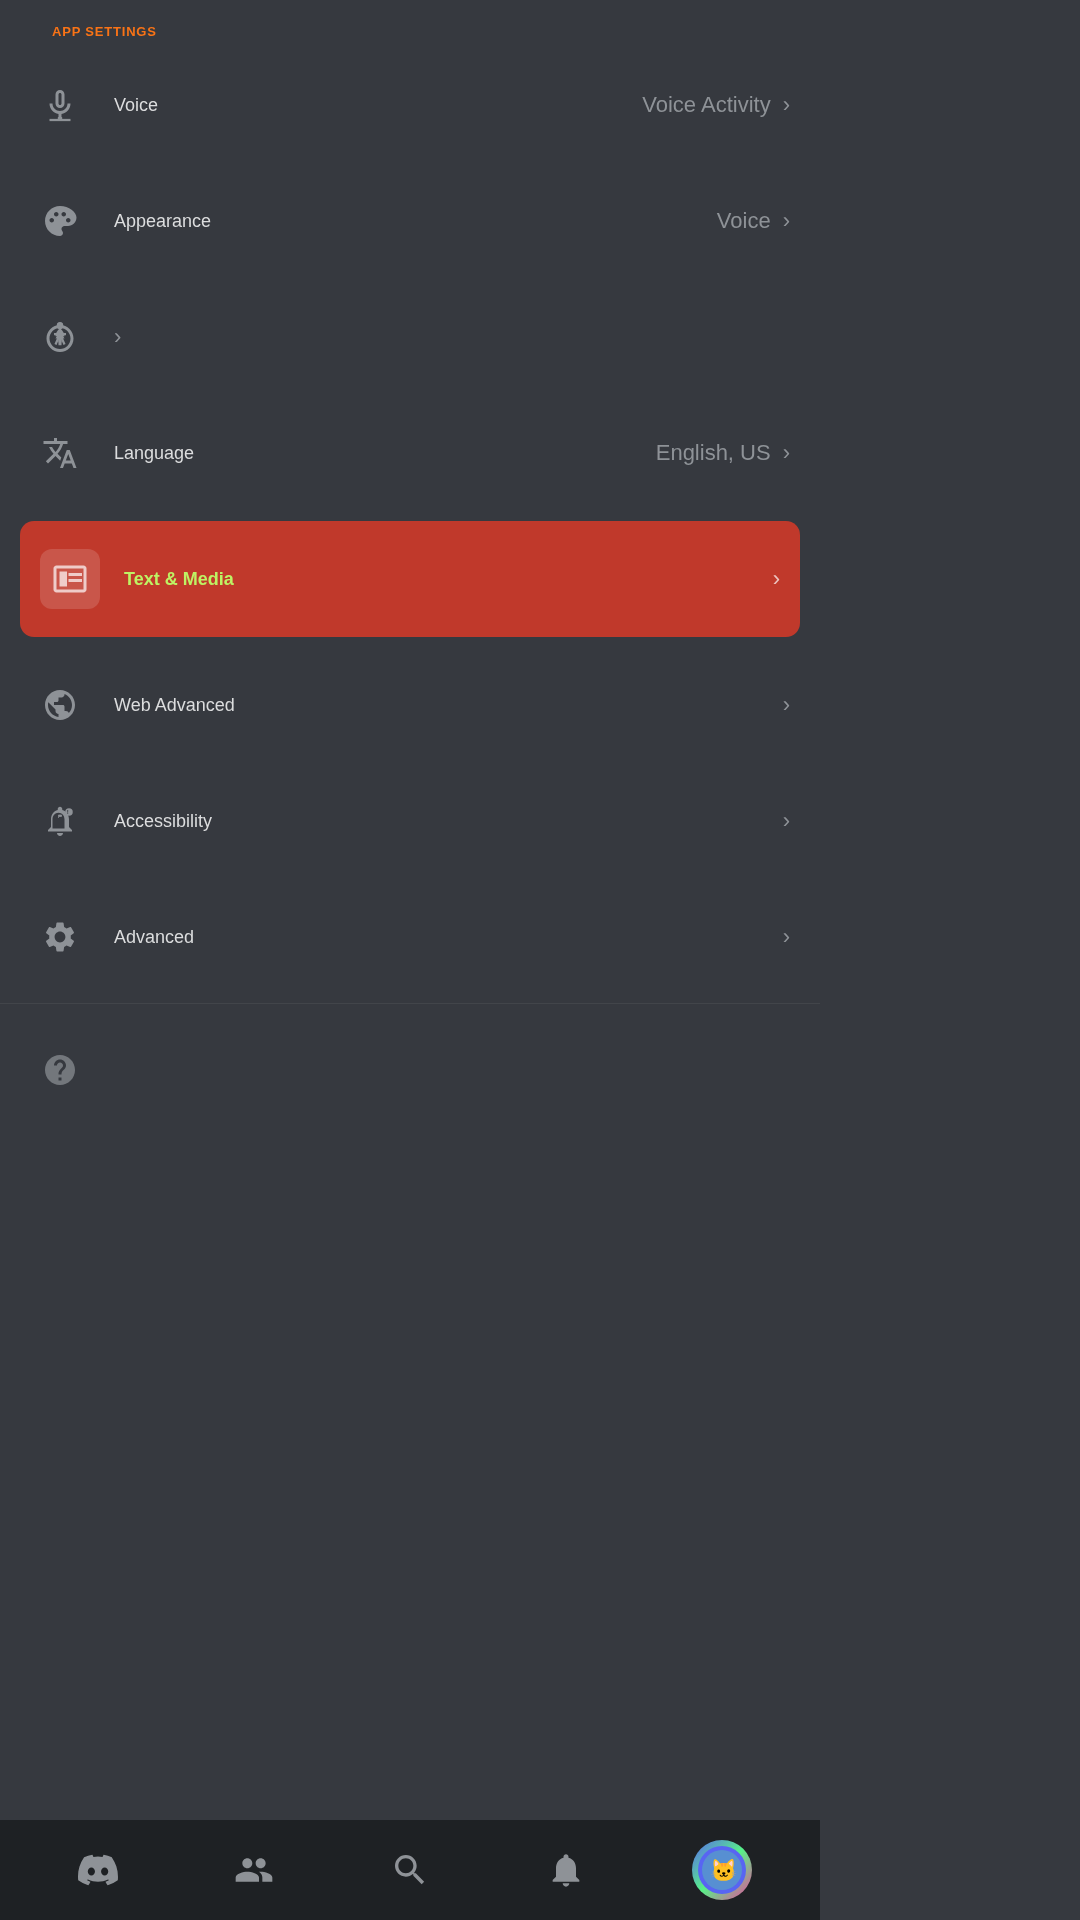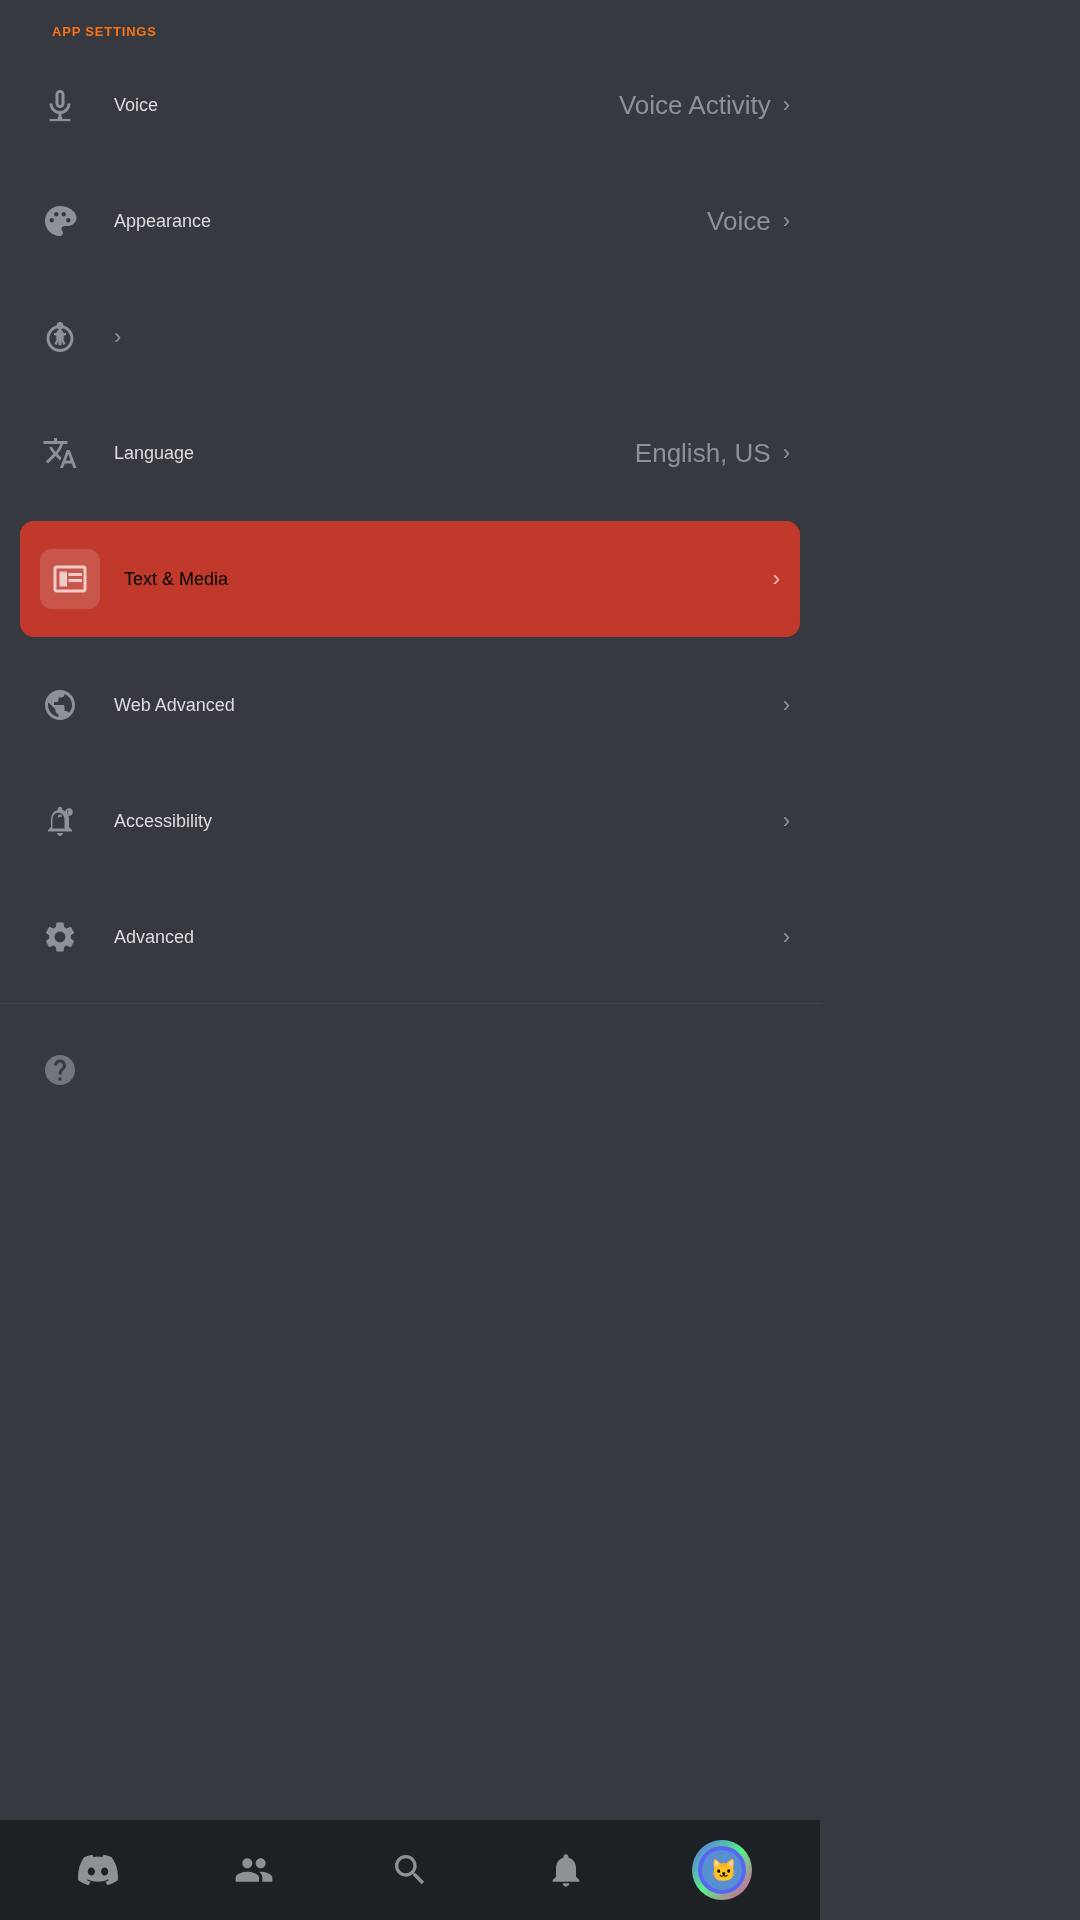--- a/index.html
+++ b/index.html
@@ -64,27 +64,27 @@
     }
 
     .item-label {
       flex: 1;
       font-size: 18px;
       font-weight: 500;
       color: #dcddde;
     }
 
     .active .item-label {
-      color: #000000;
-      font-weight: 400;
+      color: #bef264;
+      font-weight: 700;
     }
 
     .item-value {
       color: #8e9297;
-      font-size: 26px;
+      font-size: 22px;
       margin-right: 12px;
     }
 
     .chevron {
       color: #8e9297;
       font-size: 22px;
     }
 
     .active .chevron {
       color: rgba(255,255,255,0.7);

